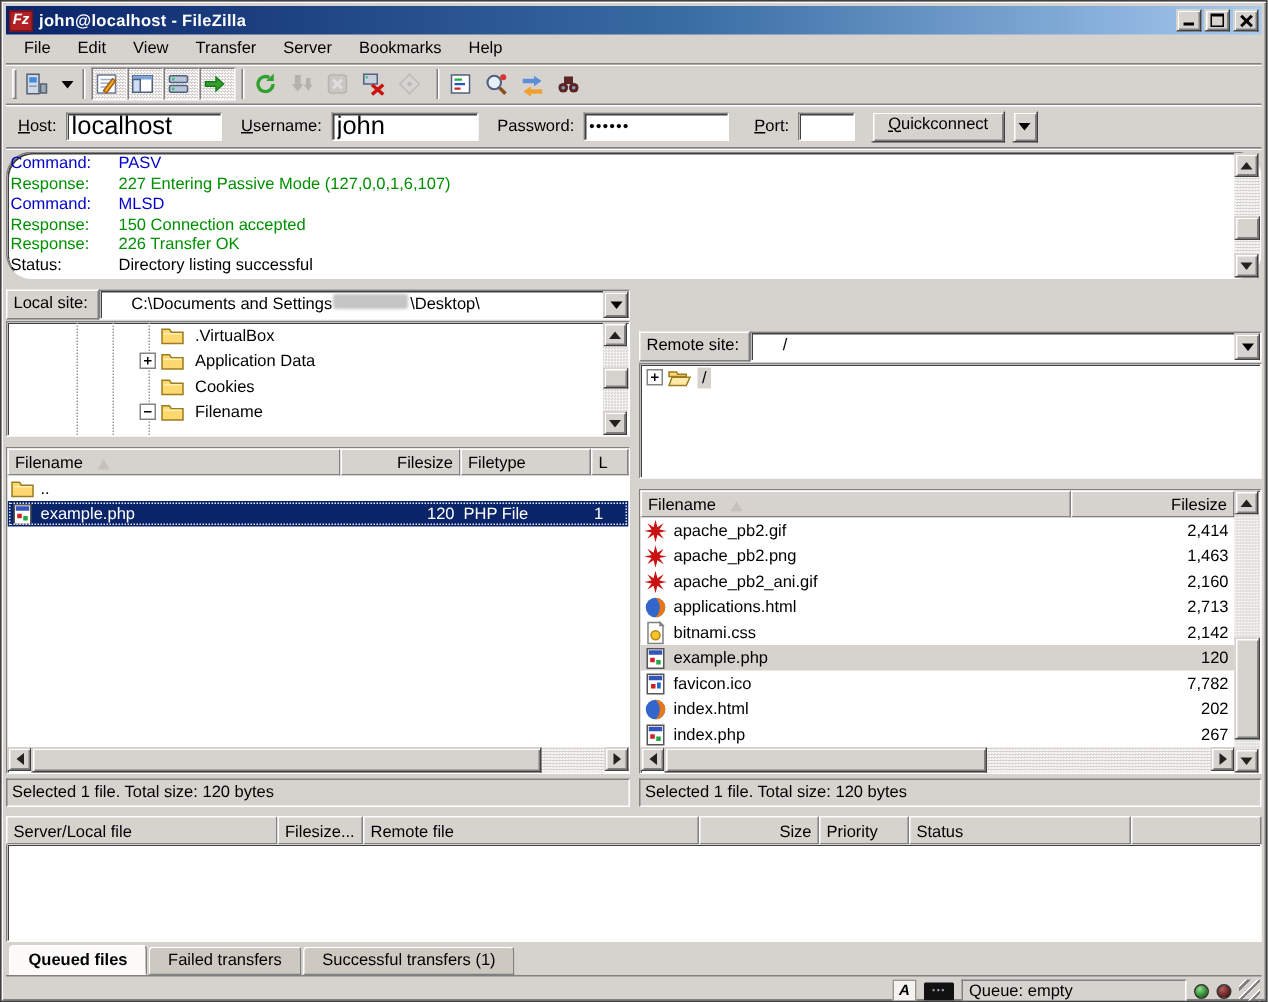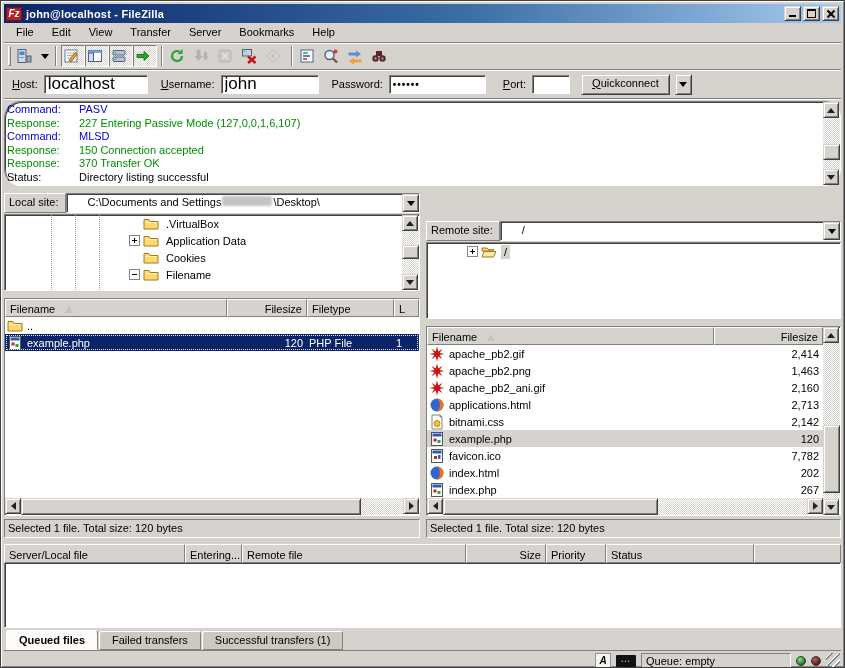--- a/index.html
+++ b/index.html
@@ -81,21 +81,21 @@
   .hsplit{ flex:0 0 4px; }
 
   .site-row{ flex:0 0 20px; display:flex; align-items:stretch; }
   .site-label{ flex:0 0 auto; padding:2px 6px 0 4px; border:1px solid; border-color:#fff #808080 #808080 #fff; background:#d6d3ce; }
   .combo{ flex:1; display:flex; border:1px solid; border-color:#808080 #fff #fff #808080; box-shadow:inset 1px 1px 0 #404040; background:#fff; min-width:0; }
   .combo-text{ flex:1; padding:2px 3px 0 21px; white-space:nowrap; overflow:hidden; }
   .combo-btn{ width:17px; flex:0 0 17px; display:flex; align-items:center; justify-content:center; }
   .redacted{ display:inline-block; width:50px; height:10px; background:#c4c4c4; border-radius:2px; filter:blur(1px); vertical-align:baseline; margin:0 1px; }
 
   .tree{ flex:0 0 77px; margin-top:1px; display:flex; background:#fff; overflow:hidden; }
-  .tree-content{ flex:1; position:relative; overflow:hidden;padding-left:36px; }
+  .tree-content{ flex:1; position:relative; overflow:hidden; }
   .tree-guide{ position:absolute; top:0; bottom:0; border-left:1px dotted #9a9a9a; }
   .tree-row{ display:flex; align-items:center; height:17px; white-space:nowrap; position:relative; }
   .exp{ width:11px; height:11px; flex:0 0 11px; border:1px solid #848484; background:#fff; position:relative; margin-right:3px; }
   .exp::before{ content:""; position:absolute; left:2px; top:4px; width:5px; height:1px; background:#000; }
   .exp.plus::after{ content:""; position:absolute; left:4px; top:2px; width:1px; height:5px; background:#000; }
   .exp-spacer{ width:14px; flex:0 0 14px; }
   .tree-label{ padding:1px 3px; }
   .tree-label.sel-inactive{ background:#d6d3ce; }
   .icon{ width:16px; height:16px; flex:0 0 16px; display:inline-flex; margin-right:4px; }
   .icon svg{ width:16px; height:16px; }
@@ -326,21 +326,21 @@
         <span class="tri-down"></span>
       </span>
   </div>
 
   <div class="log sunken">
     <div class="log-lines" id="log-lines">
         <div class="log-line" style="color: rgb(0, 0, 200);"><span class="log-label">Command:</span><span>PASV</span></div>
         <div class="log-line" style="color: rgb(0, 143, 0);"><span class="log-label">Response:</span><span>227 Entering Passive Mode (127,0,0,1,6,107)</span></div>
         <div class="log-line" style="color: rgb(0, 0, 200);"><span class="log-label">Command:</span><span>MLSD</span></div>
         <div class="log-line" style="color: rgb(0, 143, 0);"><span class="log-label">Response:</span><span>150 Connection accepted</span></div>
-        <div class="log-line" style="color: rgb(0, 143, 0);"><span class="log-label">Response:</span><span>370 Transfer OK</span></div>
+        <div class="log-line" style="color: rgb(0, 143, 0);"><span class="log-label">Response:</span><span>226 Transfer OK</span></div>
         <div class="log-line" style="color: rgb(0, 0, 0);"><span class="log-label">Status:</span><span>Directory listing successful</span></div>
       </div>
     <div class="sb-v">
       <span class="sb-btn raised2">
           <span class="a-up"></span>
         </span>
       <span class="sb-track checker">
           <span class="sb-thumb raised2" style="left:0;right:0;top:26px;height:16px"></span>
         </span>
       <span class="sb-btn raised2">
@@ -664,21 +664,21 @@
       <div class="pane-status">Selected 1 file. Total size: 120 bytes</div>
     </div>
   </div>
 
   <div class="queue q">
     <div class="list-header" id="queue-header">
         <span class="hcell c0">
           <span>Server/Local file</span>
         </span>
         <span class="hcell c1">
-          <span>Entering...</span>
+          <span>Filesize...</span>
         </span>
         <span class="hcell c2">
           <span>Remote file</span>
         </span>
         <span class="hcell c3 right">
           <span>Size</span>
         </span>
         <span class="hcell c4">
           <span>Priority</span>
         </span>

